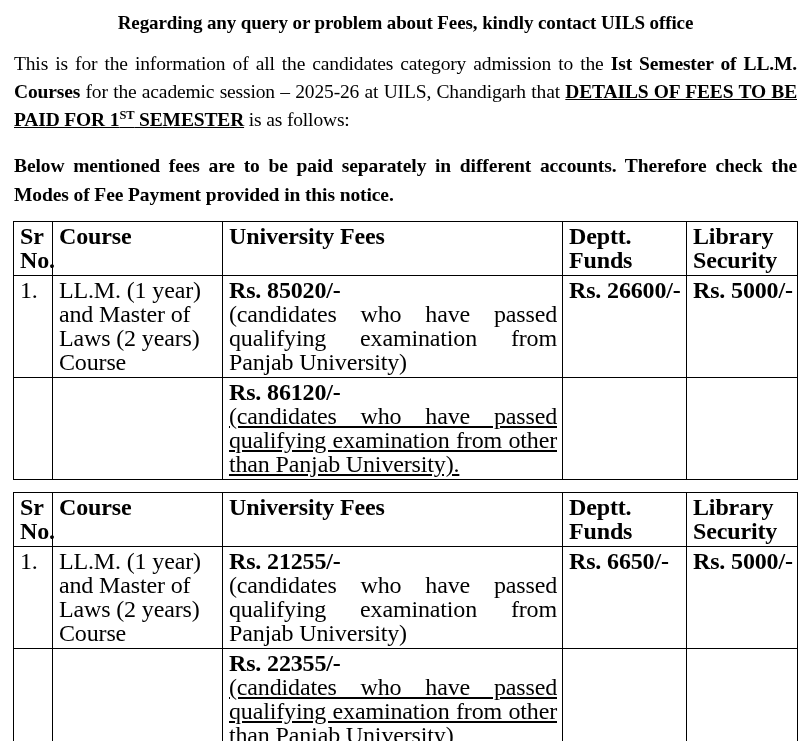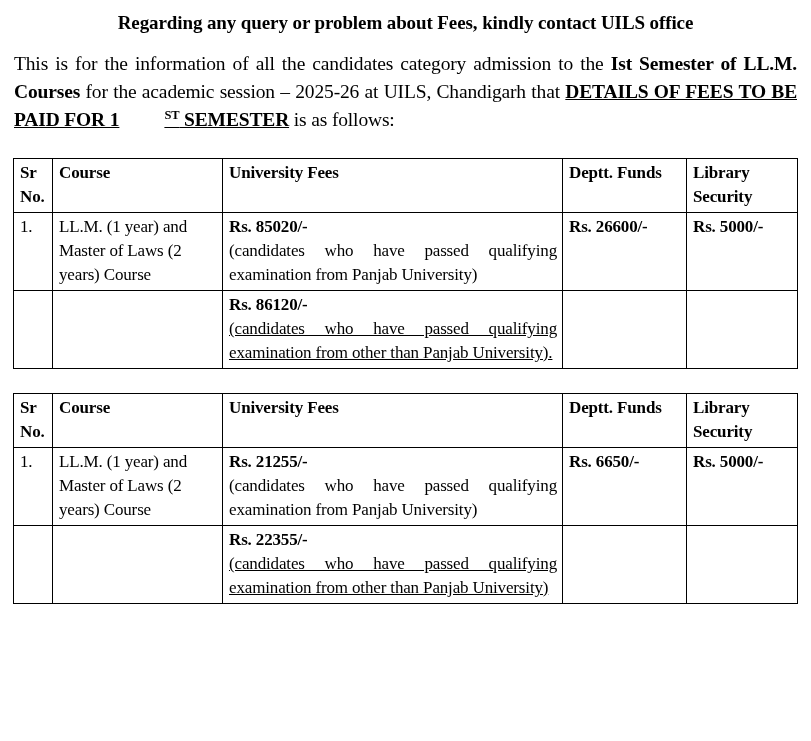--- a/index.html
+++ b/index.html
@@ -38,21 +38,20 @@
     text-align: justify;
     margin: 12px 1px 0 1px;
     letter-spacing: -0.15px;
   }
   .intro-para b { font-weight: bold; }
   .u { text-decoration: underline; font-weight: bold; }
   .sup {
     font-size: 0.64em;
     vertical-align: super;
     line-height: 0;
-    margin-left: 45px;
   }
 
   .notice-para {
     font-size: 19.5px;
     line-height: 29px;
     font-weight: bold;
     text-align: justify;
     text-align-last: left;
     margin: 17px 1px 0 1px;
     letter-spacing: -0.1px;
@@ -66,22 +65,22 @@
     margin: 31px 22px 0 22px;
     letter-spacing: -0.1px;
   }
   .section-heading span { text-decoration: underline; }
 
   
   table.fee-table {
     border-collapse: collapse;
     table-layout: fixed;
     width: 784px;
-    margin-top: 24px;
-    font-size: 17px;
+    margin-top: 12px;
+    font-size: 24px;
   }
   table.fee-table td {
     border: 1px solid #000000;
     vertical-align: top;
     padding: 2px 5px 3px 6px;
     line-height: 24px;
     letter-spacing: -0.15px;
   }
   .col-sr      { width: 39px; }
   .col-course  { width: 170px; }
@@ -99,20 +98,21 @@
 </style>
 </head>
 <body>
 
 <div class="page">
 
   <div class="doc-title">Regarding any query or problem about Fees, kindly contact UILS office</div>
 
   <p class="intro-para"><span>This is for the information of all the candidates category admission to the </span><b>Ist Semester of LL.M. Courses</b><span> for the academic session – 2025-26 at UILS, Chandigarh that </span><span class="u"><span>DETAILS OF FEES TO BE PAID FOR 1</span><span class="sup">ST</span><span> SEMESTER</span></span><span> is as follows:</span></p>
 
+  <p class="notice-para">Below mentioned fees are to be paid separately in different accounts. Therefore check the Modes of Fee Payment provided in this notice.</p>
 
   <table class="fee-table">
     <colgroup>
       <col class="col-sr">
         <col class="col-course">
         <col class="col-fees">
         <col class="col-deptt">
         <col class="col-library">
     </colgroup>
     <tbody>

